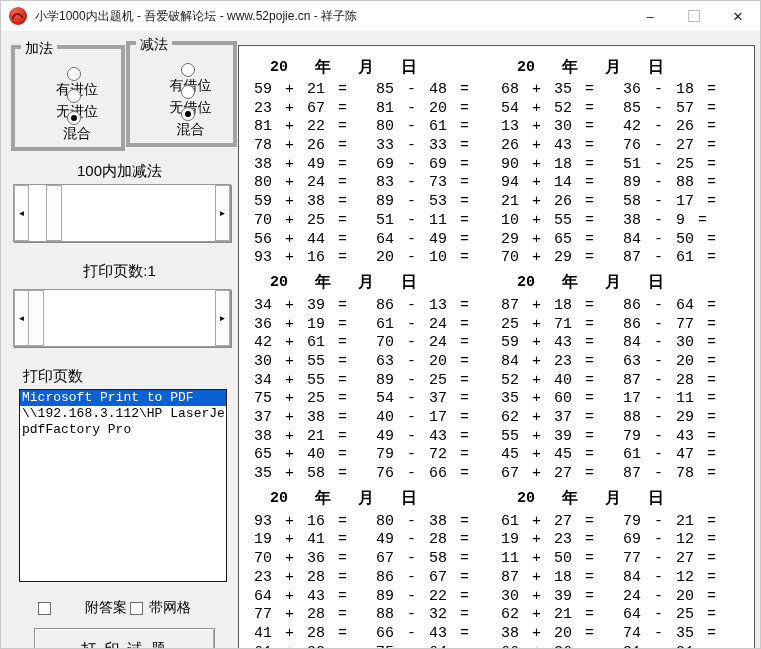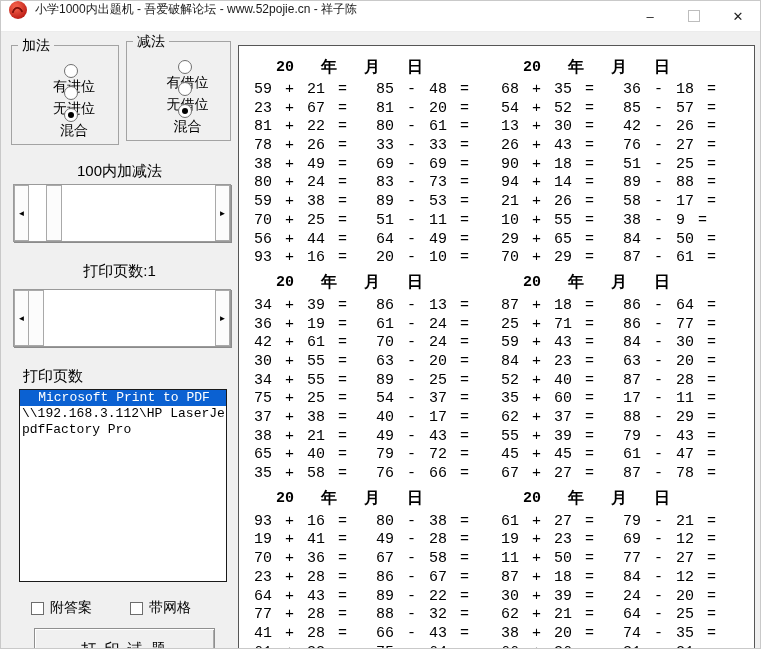--- a/index.html
+++ b/index.html
@@ -1,32 +1,32 @@
 <!DOCTYPE html>
 <html><head>
 <meta charset="utf-8">
 <style>
   html,body{margin:0;padding:0;}
   .window{position:relative;width:761px;height:649px;background:#f0f0f0;overflow:hidden;
           font-family:"Liberation Sans",sans-serif;color:#000;border:1px solid #c9c9c9;box-sizing:border-box;}
 
   
-  .titlebar{position:absolute;top:0;left:0;right:0;height:30px;background:#ffffff;display:flex;align-items:flex-start;border-bottom:1px solid #ececec;}
+  .titlebar{position:absolute;top:0;left:0;right:0;height:30px;background:#ffffff;display:flex;align-items:center;border-bottom:1px solid #ececec;}
   .app-icon{width:18px;height:18px;margin-left:8px;border-radius:50%;
             background:radial-gradient(circle at 38% 32%,#ef5a45 15%,#c1221a 70%,#8f130d 100%);
             position:relative;flex:0 0 auto;}
   .app-icon::after{content:"";position:absolute;left:3px;top:6px;width:7px;height:7px;border-radius:50%;
             border:2px solid #7e0f09;border-right-color:transparent;border-bottom-color:transparent;transform:rotate(40deg);}
   .title-text{margin-left:8px;font-size:12px;color:#1a1a1a;white-space:nowrap;}
   .win-controls{margin-left:auto;display:flex;height:100%;}
   .win-btn{width:44px;height:100%;display:flex;align-items:center;justify-content:center;font-size:13px;color:#222;}
   .max-glyph{width:10px;height:10px;border:1px solid #bdbdbd;display:inline-block;}
 
   
-  .groupbox{position:absolute;border:1px solid #a3a3a3;background:#f0f0f0;}
+  .groupbox{position:absolute;border:4px solid #a3a3a3;background:#f0f0f0;}
   .gb-add{left:10px;top:44px;width:106px;height:98px;}
   .gb-sub{left:125px;top:40px;width:103px;height:98px;}
   .gb-title{position:absolute;top:-9px;left:6px;background:#f0f0f0;padding:0 4px;font-size:14px;}
   .radio-col{margin-top:18px;}
   .radio-row{display:flex;align-items:center;height:22px;margin-left:12px;cursor:default;flex-direction:column;}
   .radio{width:12px;height:12px;border-radius:50%;border:1px solid #6f6f6f;background:#fff;position:relative;flex:0 0 auto;}
   .radio.checked::after{content:"";position:absolute;left:3px;top:3px;width:6px;height:6px;border-radius:50%;background:#000;}
   .radio-label{margin-left:6px;font-size:14px;}
 
   
@@ -43,34 +43,34 @@
 
   
   .printer-label{position:absolute;left:22px;top:366px;font-size:15px;}
   .listbox{position:absolute;left:18px;top:388px;width:208px;height:193px;background:#fff;border:1px solid #1a1a1a;
            overflow:hidden;font-family:"Liberation Mono",monospace;font-size:13px;box-sizing:border-box;}
   .list-item{height:16px;line-height:16px;white-space:pre;padding-left:2px;overflow:hidden;}
   .list-item.selected{color:#fff;}
 
   
   .cb-wrap{position:absolute;top:598px;display:flex;align-items:center;}
-  .cb-answers{left:30px;} .cb-grid{left:129px;text-align:right;}
+  .cb-answers{left:37px;gap:28px;} .cb-grid{left:129px;text-align:right;}
   .checkbox{width:13px;height:13px;background:#fff;border:1px solid #6d6d6d;box-sizing:border-box;flex:0 0 auto;}
   .cb-label{margin-left:6px;font-size:14px;}
   .print-btn{position:absolute;left:33px;top:627px;width:179px;height:40px;background:#f0f0f0;border:1px solid #8f8f8f;
              box-shadow:inset 1px 1px 0 #ffffff,inset -1px -1px 0 #ababab;
              display:flex;align-items:center;justify-content:center;font-size:15px;letter-spacing:2px;white-space:pre;}
 
   
   .worksheet{position:absolute;left:237px;top:44px;width:517px;height:612px;background:#fff;border:1px solid #565656;
              box-sizing:border-box;padding:8px 0 0 13px;overflow:hidden;}
   .ws-grid{display:grid;grid-template-columns:247px 247px;}
   .block{margin-bottom:2px;}
   .blk-header{height:22px;display:flex;align-items:center;margin:2px 0 3px 0;font-weight:bold;}
-  .hdr-num{font-family:"Liberation Mono",monospace;font-size:15px;font-weight:bold;margin-left:24px;}
+  .hdr-num{font-family:"Liberation Mono",monospace;font-size:15px;font-weight:bold;margin-left:18px;}
   .hdr-ch{font-size:16px;margin-left:27px;font-weight:bold;}
   .prob-row{height:18.7px;display:flex;align-items:flex-start;font-family:"Liberation Mono",monospace;font-size:15px;white-space:pre;word-spacing:4px;}
   .prob-add{margin-left:2px;width:122px;flex:0 0 auto;}
   .prob-sub{flex:1;}
 </style>
 </head>
 <body>
 
 <div class="window">
 
@@ -131,21 +131,21 @@
 
   <div class="panel-label lbl-pages">打印页数:1</div>
   <div class="hscroll sb2">
     <div class="sb-btn left">◄</div>
     <div class="sb-thumb"></div>
     <div class="sb-btn right">►</div>
   </div>
 
   <div class="printer-label">打印页数</div>
   <div class="listbox" id="printer-list">
-      <div class="list-item selected" style="background: rgb(11, 97, 210); text-align: center;">Microsoft Print to PDF</div>
+      <div class="list-item selected" style="background: rgb(11, 97, 210);">Microsoft Print to PDF</div>
       <div class="list-item">\\192.168.3.112\HP LaserJe</div>
       <div class="list-item">pdfFactory Pro</div>
     </div>
 
   <div class="cb-wrap cb-answers">
     <span class="checkbox"></span>
     <span class="cb-label">附答案</span>
   </div>
   <div class="cb-wrap cb-grid">
     <span class="checkbox"></span>

